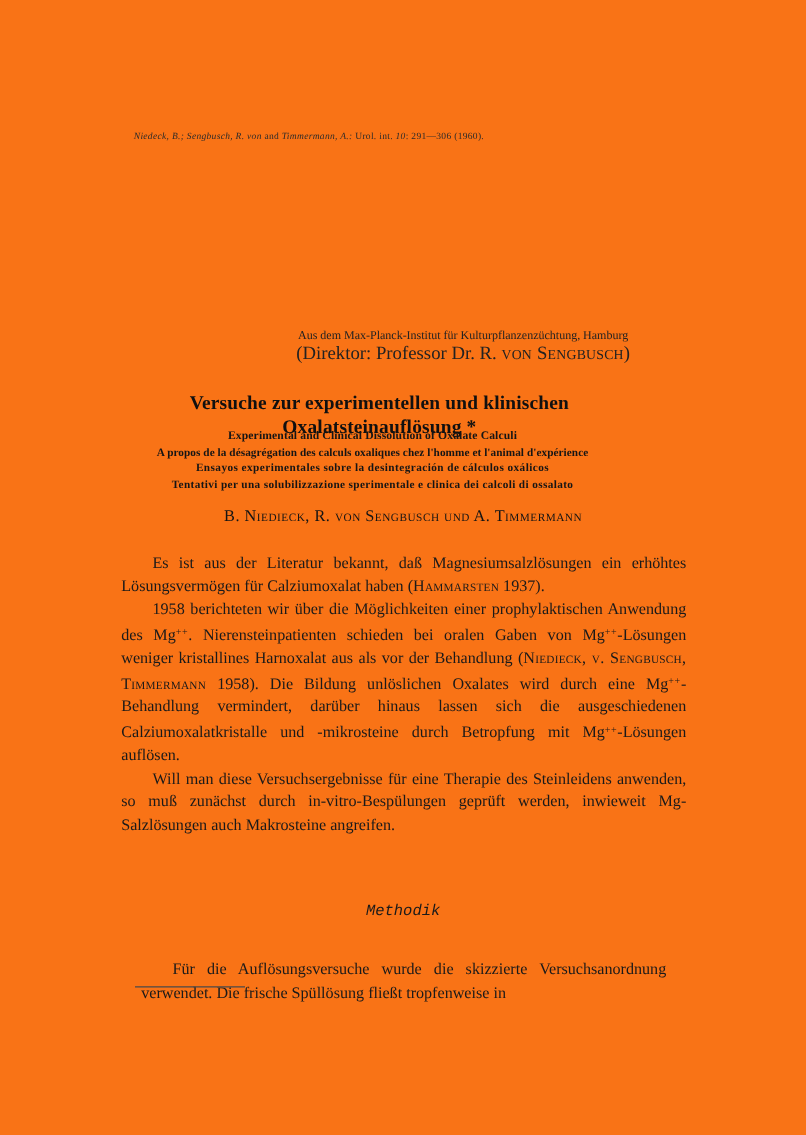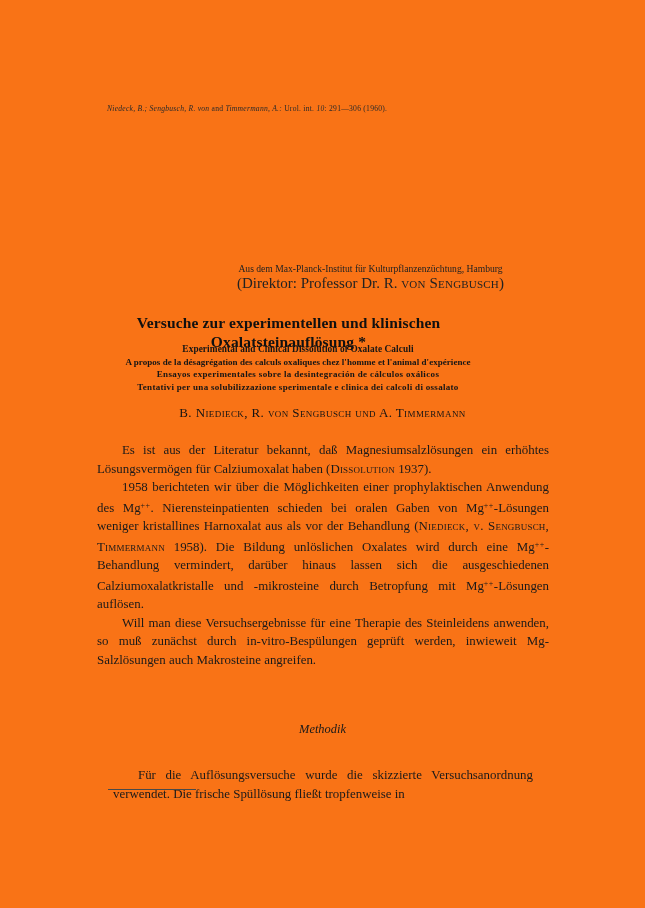--- a/index.html
+++ b/index.html
@@ -68,20 +68,21 @@
     position: absolute;
     left: 0;
     top: 303px;
     width: 577px;
     text-align: center;
     font-size: 15.5px;
     font-weight: bold;
     line-height: 19px;
     letter-spacing: 0.15px;
     color: #101010;
+    padding-left: 15px;
   }
 
   
   .subtitles {
     position: absolute;
     left: 0;
     top: 343px;
     width: 596px;
     text-align: center;
     font-weight: bold;
@@ -138,20 +139,21 @@
   
   .section-heading {
     position: absolute;
     left: 0;
     top: 722px;
     width: 645px;
     text-align: center;
     font-size: 12.4px;
     font-style: italic;
     color: #1a1a1a;
+    font-family: Liberation Mono, monospace;
   }
 
   
   .methods-text {
     position: absolute;
     left: 97px;
     top: 750px;
     width: 452px;
     font-size: 12.9px;
     line-height: 18.6px;
@@ -213,21 +215,21 @@
     <div class="sub en">Experimental and Clinical Dissolution of Oxalate Calculi</div>
     <div class="sub fr">A propos de la désagrégation des calculs oxaliques chez l'homme et l'animal d'expérience</div>
     <div class="sub es">Ensayos experimentales sobre la desintegración de cálculos oxálicos</div>
     <div class="sub it">Tentativi per una solubilizzazione sperimentale e clinica dei calcoli di ossalato</div>
   </div>
 
   <div class="authors">B. Niedieck, R. von Sengbusch und A. Timmermann</div>
 
   <div class="body-text">
 
-    <p><span>Es ist aus der Literatur bekannt, daß Magnesiumsalzlösungen ein erhöhtes Lösungsvermögen für Calziumoxalat haben (</span><span class="sc">Dissolution</span><span> 1937).</span>
+    <p><span>Es ist aus der Literatur bekannt, daß Magnesiumsalzlösungen ein erhöhtes Lösungsvermögen für Calziumoxalat haben (</span><span class="sc">Hammarsten</span><span> 1937).</span>
     </p>
 
     <p><span>1958 berichteten wir über die Möglichkeiten einer prophylaktischen Anwendung des Mg</span><sup>++</sup><span>. Nierensteinpatienten schieden bei oralen Gaben von Mg</span><sup>++</sup><span>-Lösungen weniger kristallines Harnoxalat aus als vor der Behandlung (</span><span class="sc">Niedieck, v. Sengbusch, Timmermann</span><span> 1958). Die Bildung unlöslichen Oxalates wird durch eine Mg</span><sup>++</sup><span>-Behandlung vermindert, darüber hinaus lassen sich die ausgeschiedenen Calziumoxalatkristalle und -mikrosteine durch Betropfung mit Mg</span><sup>++</sup><span>-Lösungen auflösen.</span>
     </p>
 
     <p>Will man diese Versuchsergebnisse für eine Therapie des Steinleidens anwenden, so muß zunächst durch in-vitro-Bespülungen geprüft werden, inwieweit Mg-Salzlösungen auch Makrosteine angreifen.</p>
 
   </div>
 
   <div class="section-heading">Methodik</div>

